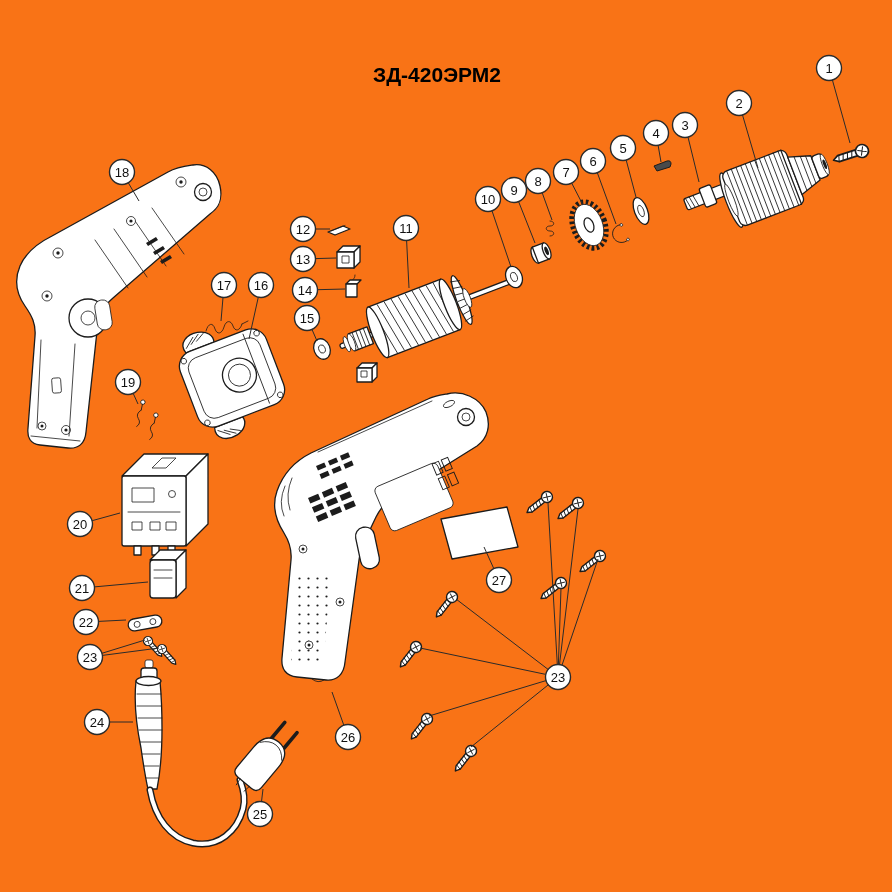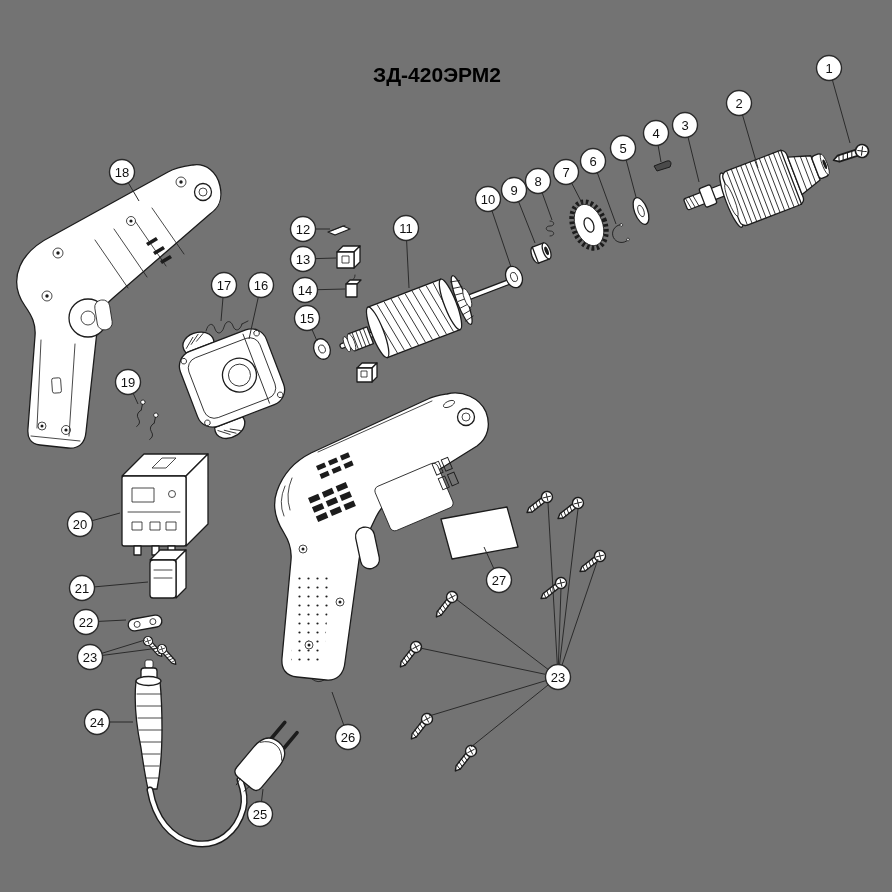--- a/index.html
+++ b/index.html
@@ -1,16 +1,16 @@
 <!DOCTYPE html>
 <html><head>
 <meta charset="utf-8">
 <style>
   html,body{margin:0;padding:0;background:#ffffff;}
-  .page{position:relative;width:892px;height:892px;background:#737373;overflow:hidden;
+  .page{position:relative;width:892px;height:892px;background:#f97316;overflow:hidden;
         font-family:"Liberation Sans",sans-serif;}
   svg{display:block;}
   .ln{fill:none;stroke:#1c1c1c;stroke-width:1.3;stroke-linecap:round;stroke-linejoin:round;}
   .fw{fill:#ffffff;stroke:#1c1c1c;stroke-width:1.3;stroke-linejoin:round;}
   .thin{stroke-width:0.8;}
   .dk{fill:#1c1c1c;stroke:none;}
   .vnt{fill:none;stroke:#1c1c1c;stroke-width:0.9;}
   .pin{fill:none;stroke:#1c1c1c;stroke-width:3.6;stroke-linecap:round;}
   .cord-out{fill:none;stroke:#1c1c1c;stroke-width:7;stroke-linecap:round;}
   .cord-in{fill:none;stroke:#ffffff;stroke-width:4.2;stroke-linecap:round;}

